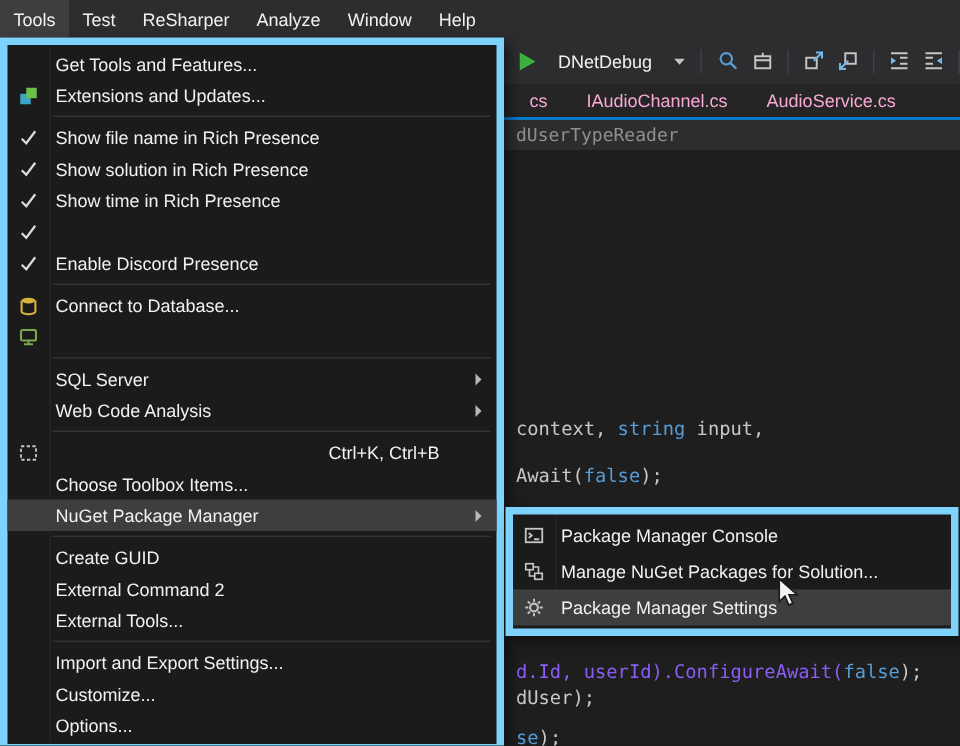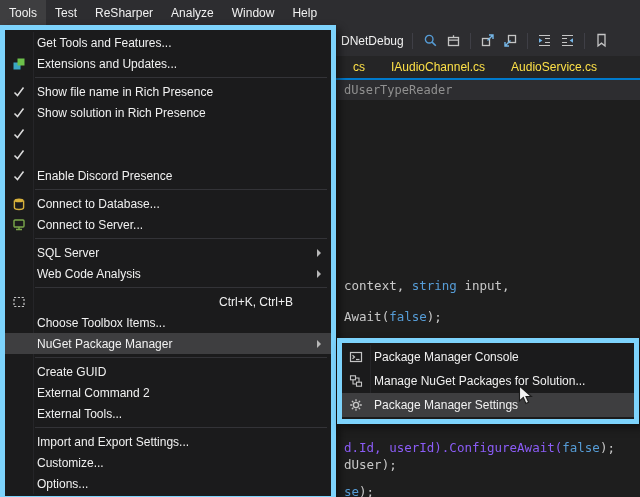--- a/index.html
+++ b/index.html
@@ -15,32 +15,32 @@
   .menubar { position:absolute; top:0; left:0; width:100%; height:25px;
     background:#2d2d30; display:flex; align-items:stretch; z-index:6; }
   .menubar-item { display:flex; align-items:center; padding:0 9px;
     font-size:12px; color:#f1f1f1; }
   .menubar-item.active { background:#3e3e40; }
 
   
   .toolbar { position:absolute; top:25px; left:0; width:100%; height:31px;
     background:#2d2d30; display:flex; align-items:center;
     padding-left:341px; gap:5px; z-index:2; }
-  .debug-group { display:flex; align-items:center; gap:12px;flex-direction:column; }
+  .debug-group { display:flex; align-items:center; gap:12px; }
   .debug-label { font-size:12px; color:#f1f1f1; }
   .tb-icon { width:19px; height:19px; display:flex; align-items:center; justify-content:center; }
   .tb-icon.sm { width:12px; }
   .tb-sep { width:1px; height:16px; background:#3f3f46; margin:0 3px; flex:0 0 1px; }
   .tb-icons { display:flex; align-items:center; gap:4px; }
 
   
   .tabstrip { position:absolute; top:56px; left:0; width:100%; height:24px;
     background:#252526; display:flex; align-items:stretch;
     padding-left:340px; border-bottom:2px solid #007acc; z-index:2; }
-  .tab { display:flex; align-items:center; padding:0 13px; font-size:12px; color:#fde047;text-align:center; }
+  .tab { display:flex; align-items:center; padding:0 13px; font-size:12px; color:#f9a8d4;text-align:center; }
 
   
   .navband { position:absolute; top:80px; left:0; width:100%; height:20px;
     background:#2d2d30; display:flex; align-items:center; padding-left:344px; z-index:2; }
   .nav-text { font-family:"DejaVu Sans Mono", monospace; font-size:12px; color:#909090; }
 
   
   .editor-layer { position:absolute; inset:0; z-index:1; }
   .code-line { position:absolute; left:344px;
     font-family:"DejaVu Sans Mono", monospace; font-size:12.5px; white-space:pre; }
@@ -189,20 +189,21 @@
         </svg>
       </span>
       <span class="mi-label">Show solution in Rich Presence</span>
     </div>
     <div class="menu-item">
       <span class="mi-gutter">
         <svg width="14" height="14" viewBox="0 0 14 14">
           <path d="M2.5 7.5l3 3 6-8" stroke="#dcdcdc" stroke-width="1.5" fill="none"></path>
         </svg>
       </span>
+      <span class="mi-label">Show time in Rich Presence</span>
     </div>
     <div class="menu-item">
       <span class="mi-gutter">
         <svg width="14" height="14" viewBox="0 0 14 14">
           <path d="M2.5 7.5l3 3 6-8" stroke="#dcdcdc" stroke-width="1.5" fill="none"></path>
         </svg>
       </span>
     </div>
     <div class="menu-item">
       <span class="mi-gutter">
@@ -222,21 +223,20 @@
       </span>
       <span class="mi-label">Connect to Database...</span>
     </div>
     <div class="menu-item">
       <span class="mi-gutter">
         <svg width="14" height="14" viewBox="0 0 14 14">
           <rect x="2" y="2" width="10" height="7" rx="1" fill="none" stroke="#7ba84a" stroke-width="1.4"></rect>
           <path d="M7 9v2M4 11.5h6" stroke="#7ba84a" stroke-width="1.4"></path>
         </svg>
       </span>
-      <span class="mi-label">Connect to Server...</span>
     </div>
     <div class="menu-sep"></div>
     <div class="menu-item">
       <span class="mi-gutter"></span>
       <span class="mi-label">SQL Server</span>
       <span class="mi-arrow"></span>
     </div>
     <div class="menu-item">
       <span class="mi-gutter"></span>
       <span class="mi-label">Web Code Analysis</span>

